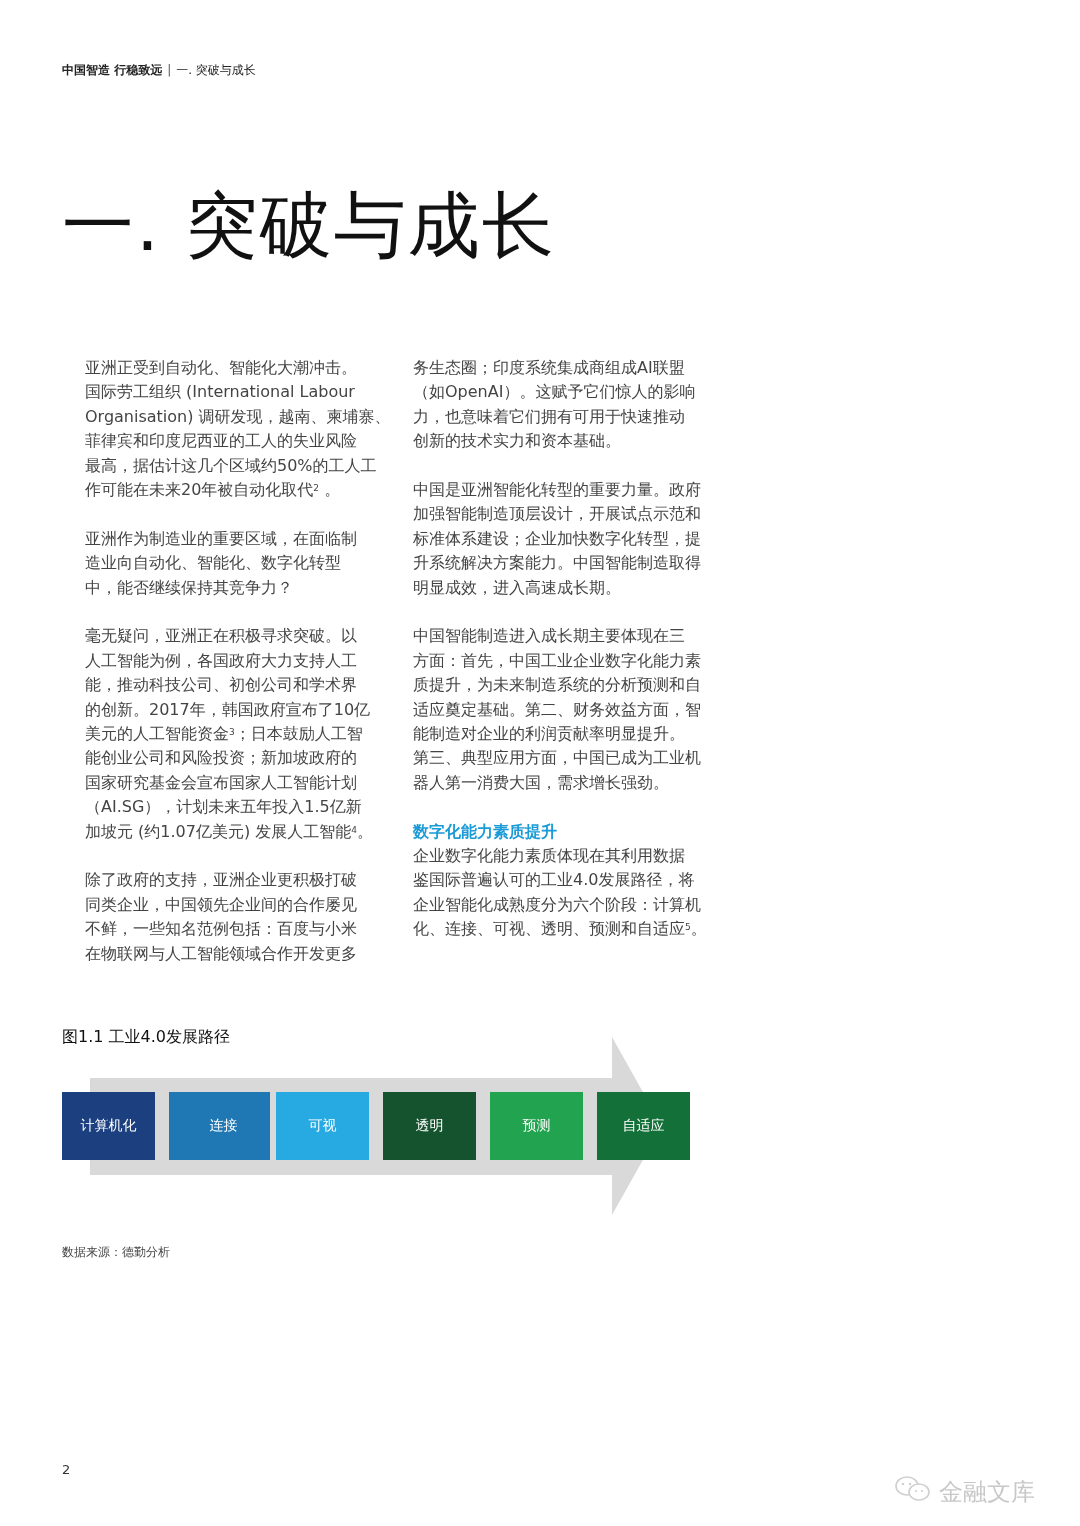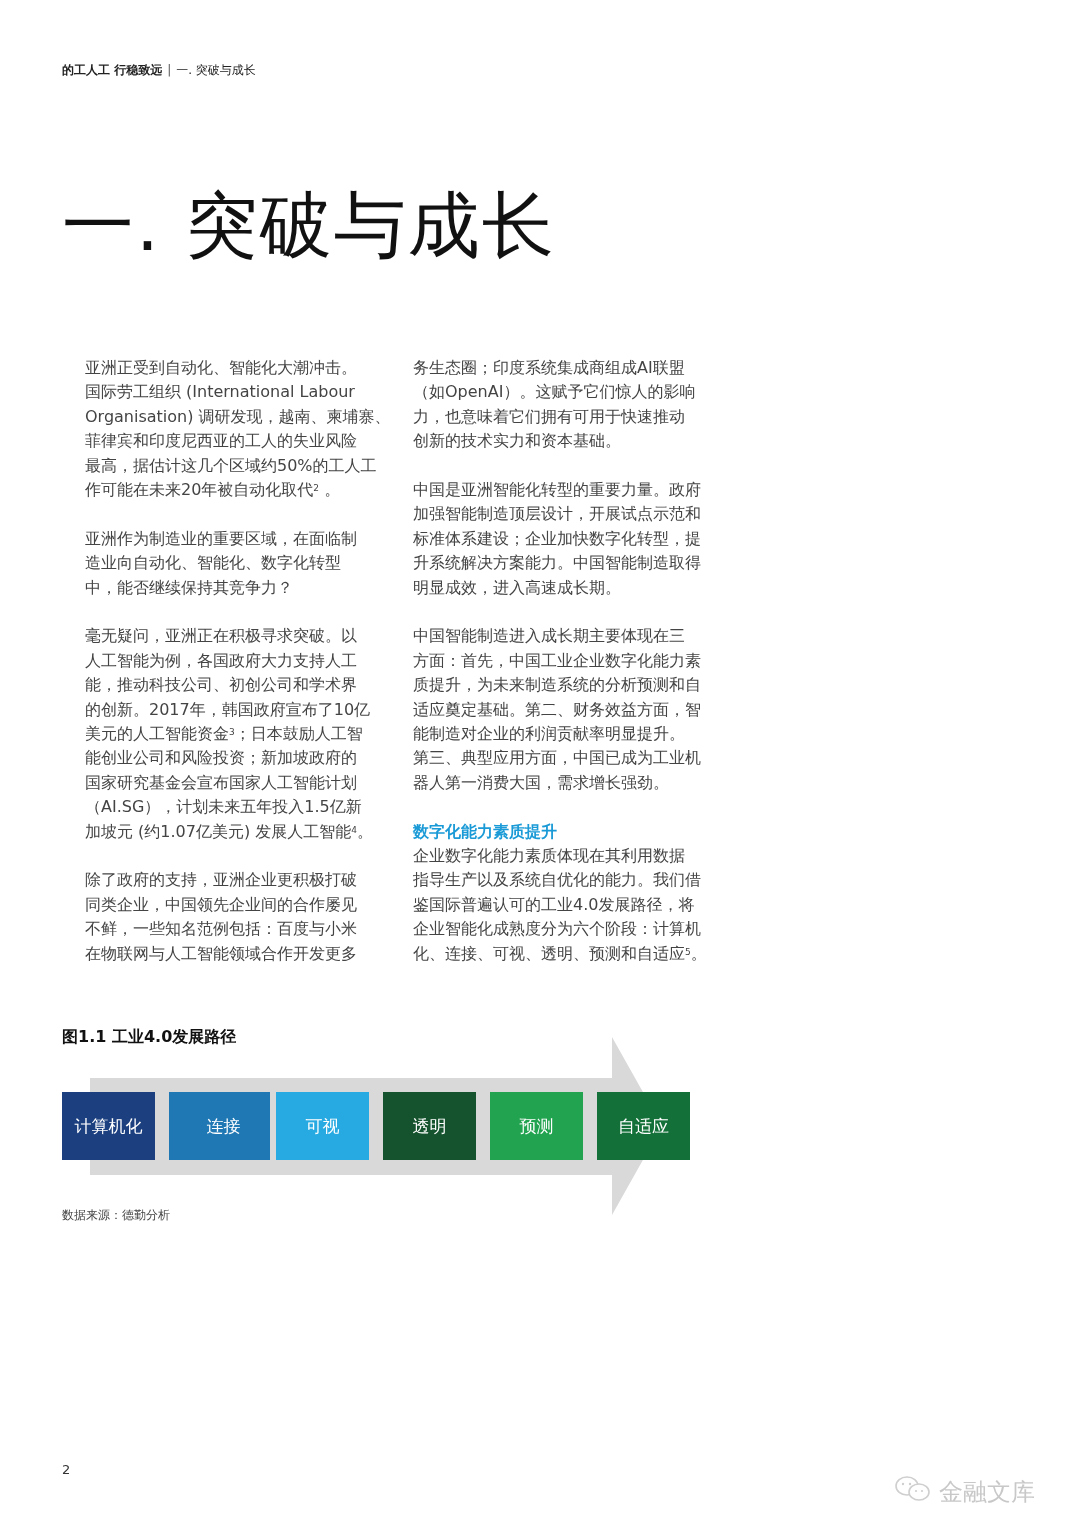--- a/index.html
+++ b/index.html
@@ -11,32 +11,32 @@
     .header .bold { font-weight: bold; }
     .header .sep { margin: 0 5px; color: #555; }
     .title { position: absolute; left: 62px; top: 180px; font-size: 72px; color: #111; font-weight: normal; letter-spacing: 2px; white-space: nowrap; line-height: 90px; }
     .col { position: absolute; width: 300px; font-size: 16px; line-height: 24.4px; color: #444; margin-left: 23px; }
     .col.left { left: 62px; top: 356px; }
     .col.right { left: 390px; top: 356px; }
     .para { margin: 0 0 24.4px 0; }
     .para-line { display: block; white-space: nowrap; }
     .sub-heading { color: #1a9ad6; font-weight: bold; font-size: 16px; line-height: 24.4px; display: block; }
     sup { font-size: 9px; vertical-align: top; position: relative; top: -2px; }
-    .fig-title { position: absolute; left: 62px; top: 1027px; font-size: 16px; font-weight: bold; color: #111; white-space: nowrap; }
+    .fig-title { position: absolute; left: 62px; top: 1027px; font-size: 16px; font-weight: normal; color: #111; white-space: nowrap; }
     .arrow { position: absolute; left: 0; top: 0; }
-    .stage { position: absolute; top: 1092px; height: 68px; width: 93px; display: flex; align-items: center; justify-content: center; color: #fff; font-size: 17px; }
-    .source { position: absolute; left: 62px; top: 1207px; font-size: 12px; color: #444; white-space: nowrap; }
+    .stage { position: absolute; top: 1092px; height: 68px; width: 93px; display: flex; align-items: center; justify-content: center; color: #fff; font-size: 14px; }
+    .source { position: absolute; left: 62px; top: 1244px; font-size: 12px; color: #444; white-space: nowrap; }
     .page-num { position: absolute; left: 62px; top: 1462px; font-size: 13px; color: #333; }
     .watermark { position: absolute; left: 893px; top: 1458px; display: flex; align-items: center; gap: 6px; color: #c8c8c8; font-size: 24px; white-space: nowrap; margin-top: 16px; }
   </style>
 </head>
 <body>
 
 <div class="header">
-  <span class="bold">的工人工 行稳致远</span><span class="sep">|</span><span>一. 突破与成长</span>
+  <span class="bold">中国智造 行稳致远</span><span class="sep">|</span><span>一. 突破与成长</span>
 </div>
 
 <div class="title">一. 突破与成长</div>
 
 <div class="col left">
   <div class="para">
     <span class="para-line">亚洲正受到自动化、智能化大潮冲击。</span>
     <span class="para-line">国际劳工组织 (International Labour</span>
     <span class="para-line">Organisation) 调研发现，越南、柬埔寨、</span>
     <span class="para-line">菲律宾和印度尼西亚的工人的失业风险</span>
@@ -86,21 +86,20 @@
     <span class="para-line">方面：首先，中国工业企业数字化能力素</span>
     <span class="para-line">质提升，为未来制造系统的分析预测和自</span>
     <span class="para-line">适应奠定基础。第二、财务效益方面，智</span>
     <span class="para-line">能制造对企业的利润贡献率明显提升。</span>
     <span class="para-line">第三、典型应用方面，中国已成为工业机</span>
     <span class="para-line">器人第一消费大国，需求增长强劲。</span>
   </div>
   <div class="para">
     <span class="sub-heading">数字化能力素质提升</span>
     <span class="para-line">企业数字化能力素质体现在其利用数据</span>
-    <span class="para-line">指导生产以及系统自优化的能力。我们借</span>
     <span class="para-line">鉴国际普遍认可的工业4.0发展路径，将</span>
     <span class="para-line">企业智能化成熟度分为六个阶段：计算机</span>
     <span class="para-line"><span>化、连接、可视、透明、预测和自适应</span><sup>5</sup><span>。</span></span>
   </div>
 </div>
 
 <div class="fig-title">图1.1 工业4.0发展路径</div>
 
 <svg class="arrow" width="1080" height="1526">
   <polygon id="arrow-shape" points="90,1078 612,1078 612,1037 662,1126 612,1215 612,1175 90,1175" fill="#d9d9d9"></polygon>

